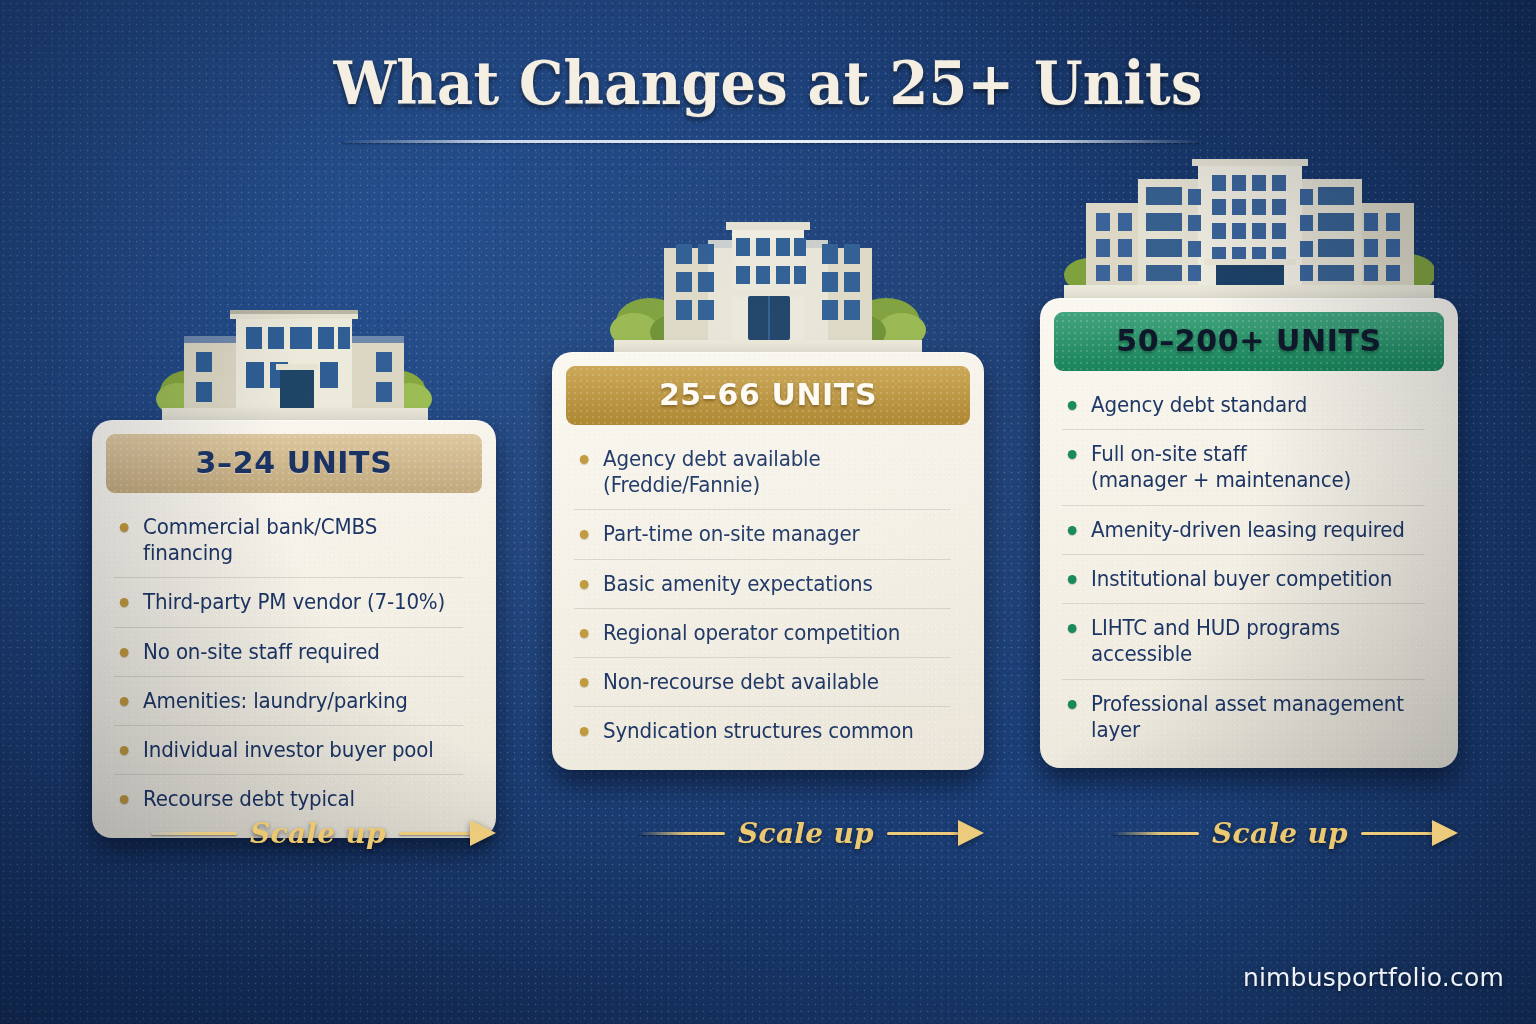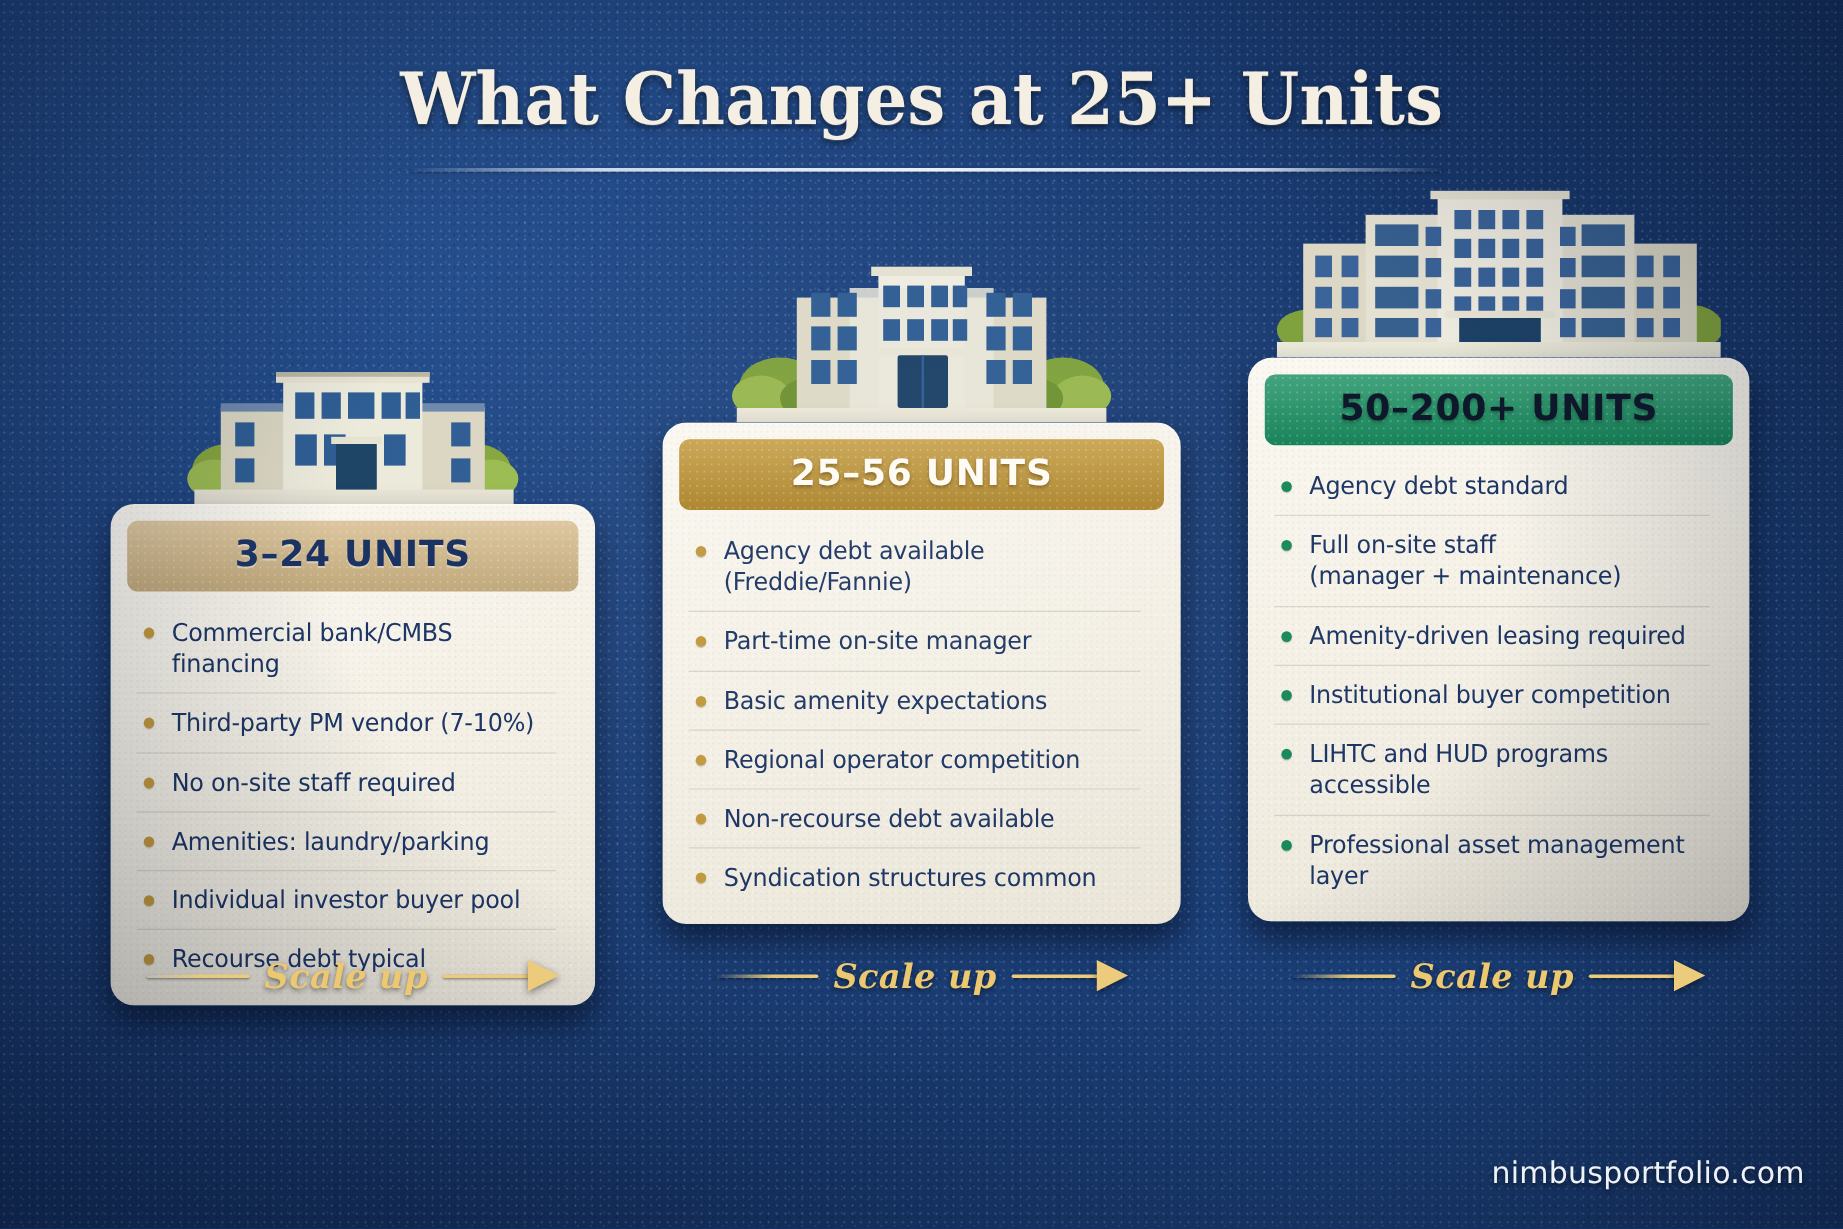--- a/index.html
+++ b/index.html
@@ -111,21 +111,21 @@
     content:"";position:absolute;left:6px;top:20px;
     width:9px;height:9px;border-radius:50%;
     background:var(--dot);
     box-shadow:0 1px 1px rgba(0,0,0,.18);
   }
   .dots-gold  {--dot:#c1983c;}
   .dots-green {--dot:#17895a;}
 
   
   .scale{
-    position:absolute;top:790px;height:46px;display:flex;align-items:center;justify-content:center;
+    position:absolute;top:810px;height:46px;display:flex;align-items:center;justify-content:flex-end;
     z-index:5;
   }
   .s1{left:92px;  width:404px;}
   .s2{left:552px; width:432px;}
   .s3{left:1040px;width:418px;}
   .scale .line-l{
     width:86px;height:3px;margin-right:13px;border-radius:2px;
     background:linear-gradient(90deg, rgba(230,200,120,0) 0%, rgba(233,203,124,.95) 55%, #eccb7c 100%);
     box-shadow:0 1px 2px rgba(0,0,0,.4);
   }
@@ -280,21 +280,21 @@
         <rect x="116" y="68" width="88" height="7" rx="2" fill="#e8e5d6"></rect>
         <rect x="140" y="74" width="42" height="44" rx="2" fill="#1d4267"></rect>
         <rect x="160" y="74" width="2" height="44" fill="#2f5e94"></rect>
 
         <rect x="6" y="118" width="308" height="12" fill="#ece9da"></rect>
       </svg>
     </div>
 
     <div class="card">
       <div class="card-head h-gold">
-        <span>25–56 UNITS</span>
+        <span>25–66 UNITS</span>
       </div>
       <ul class="items dots-gold">
         <li>Agency debt available (Freddie/Fannie)</li>
         <li>Part-time on-site manager</li>
         <li>Basic amenity expectations</li>
         <li>Regional operator competition</li>
         <li>Non-recourse debt available</li>
         <li>Syndication structures common</li>
       </ul>
     </div>

